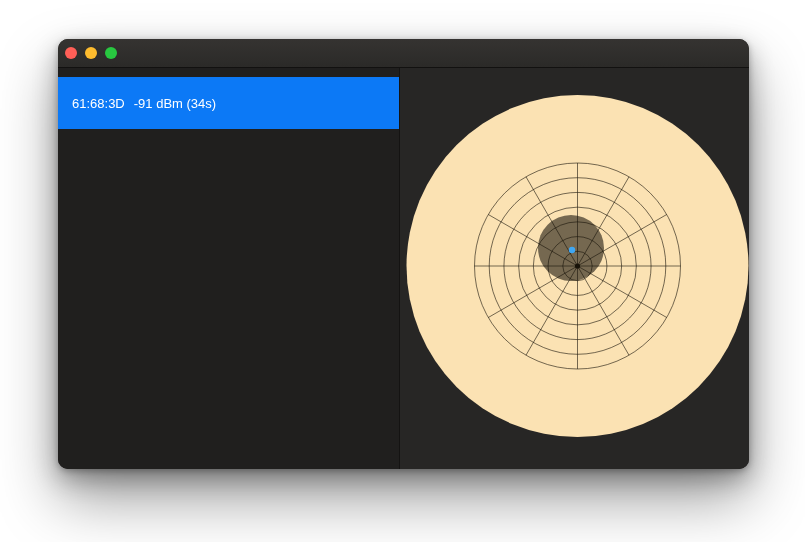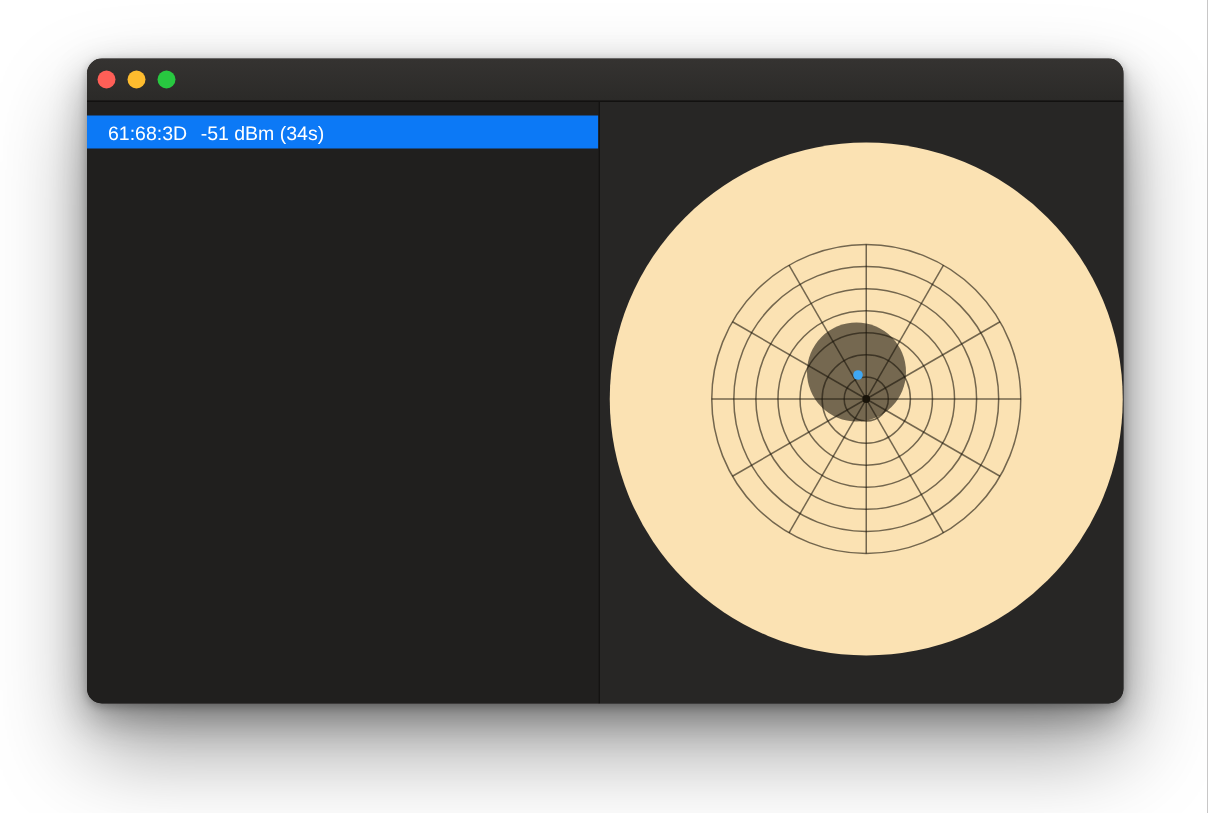--- a/index.html
+++ b/index.html
@@ -57,21 +57,21 @@
     width: 341px;
     flex: 0 0 341px;
     background: #201f1e;
     padding-top: 9px;
     box-sizing: border-box;
   }
   .list-row {
     height: 22px;
     display: flex;
     align-items: center;
-    padding: 0 14px;
+    padding: 15px 14px;
     gap: 9px;
     color: #ffffff;
     font-size: 13px;
     cursor: default;
   }
   .list-row.selected {
     background: #0c79f6;
   }
   .right-panel {
     flex: 1;
@@ -97,21 +97,21 @@
         <button class="light" style="background: rgb(254, 188, 46);"></button>
         <button class="light" style="background: rgb(40, 200, 64);"></button>
       </div>
     </div>
 
     <div class="content">
 
       <div class="left-panel">
         <div class="list-row selected" style="background: rgb(12, 121, 246);">
           <span>61:68:3D</span>
-          <span>-51 dBm (34s)</span>
+          <span>-91 dBm (34s)</span>
         </div>
       </div>
 
       <div class="right-panel">
         <svg width="349" height="401" viewBox="0 0 349 401">
             <circle cx="177.5" cy="198" r="171" fill="#fbe2b3"></circle>
             <circle cx="171" cy="180" r="33" fill="rgba(12,9,2,0.56)"></circle>
             <circle cx="177.5" cy="198" r="14.714285714285714" fill="none" stroke="rgba(25,20,10,0.6)" stroke-width="1"></circle>
             <circle cx="177.5" cy="198" r="29.428571428571427" fill="none" stroke="rgba(25,20,10,0.6)" stroke-width="1"></circle>
             <circle cx="177.5" cy="198" r="44.142857142857146" fill="none" stroke="rgba(25,20,10,0.6)" stroke-width="1"></circle>

